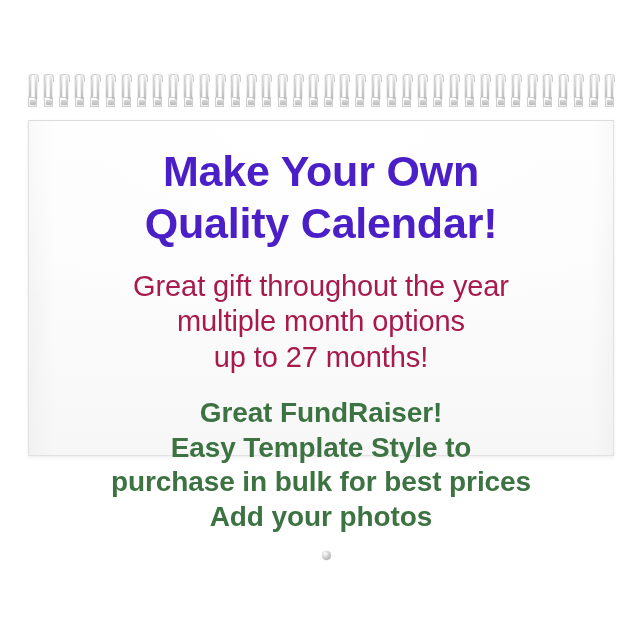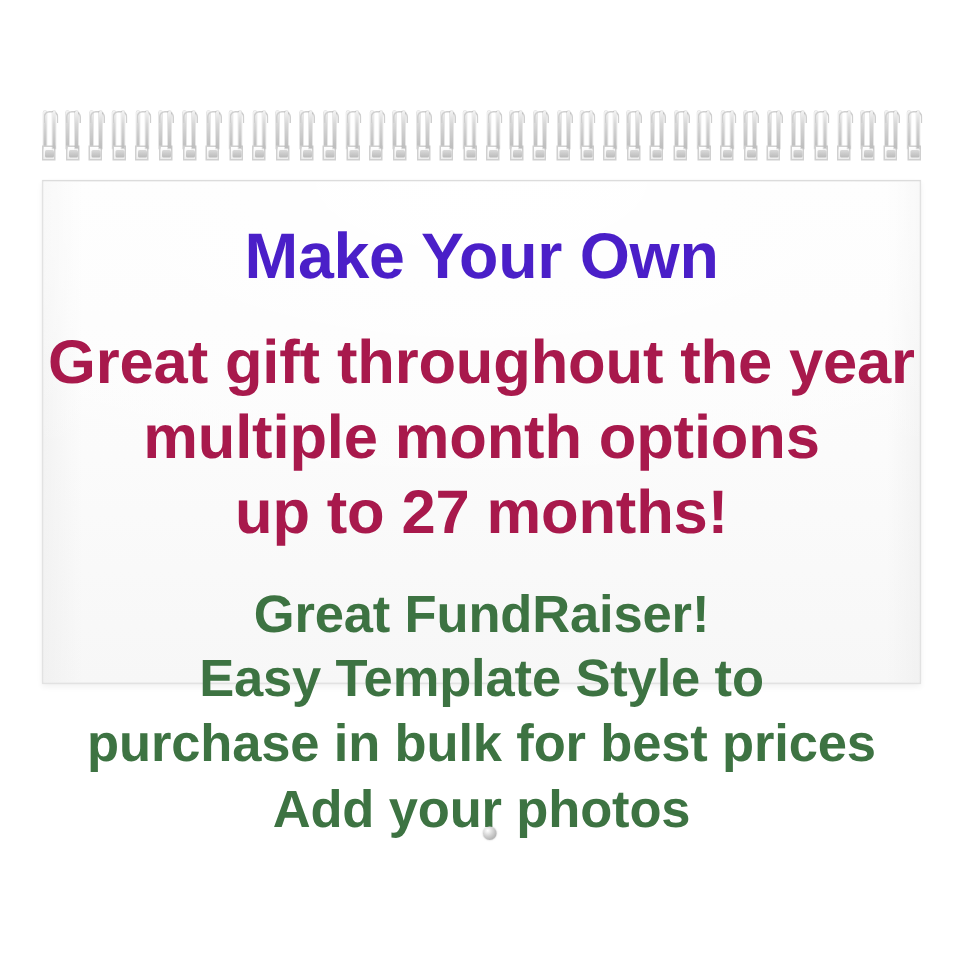--- a/index.html
+++ b/index.html
@@ -125,31 +125,31 @@
     font-size: 43px;
     font-weight: bold;
     line-height: 1.22;
     letter-spacing: -0.2px;
   }
   .headline .ln { display: block; }
 
   .subhead {
     margin-top: 19px;
     color: #a8194c;
-    font-size: 41px;
-    font-weight: bold;
+    font-size: 29px;
+    font-weight: normal;
     line-height: 1.22;
     letter-spacing: -0.1px;
   }
   .subhead .ln { display: block; }
 
   .body-copy {
     margin-top: 21px;
     color: #3d7342;
-    font-size: 35px;
+    font-size: 28px;
     font-weight: bold;
     line-height: 1.24;
     letter-spacing: -0.1px;
   }
   .body-copy .ln { display: block; }
 
   
   .punch-dot {
     position: absolute;
     left: 293px;
@@ -166,20 +166,21 @@
 
 <div id="stage">
 
   <div class="calendar">
     <div class="paper-shade"></div>
 
     <div class="text-area">
 
       <div class="headline">
         <span class="ln">Make Your Own</span>
+        <span class="ln">Quality Calendar!</span>
       </div>
 
       <div class="subhead">
         <span class="ln">Great gift throughout the year</span>
         <span class="ln">multiple month options</span>
         <span class="ln">up to 27 months!</span>
       </div>
 
       <div class="body-copy">
         <span class="ln">Great FundRaiser!</span>

